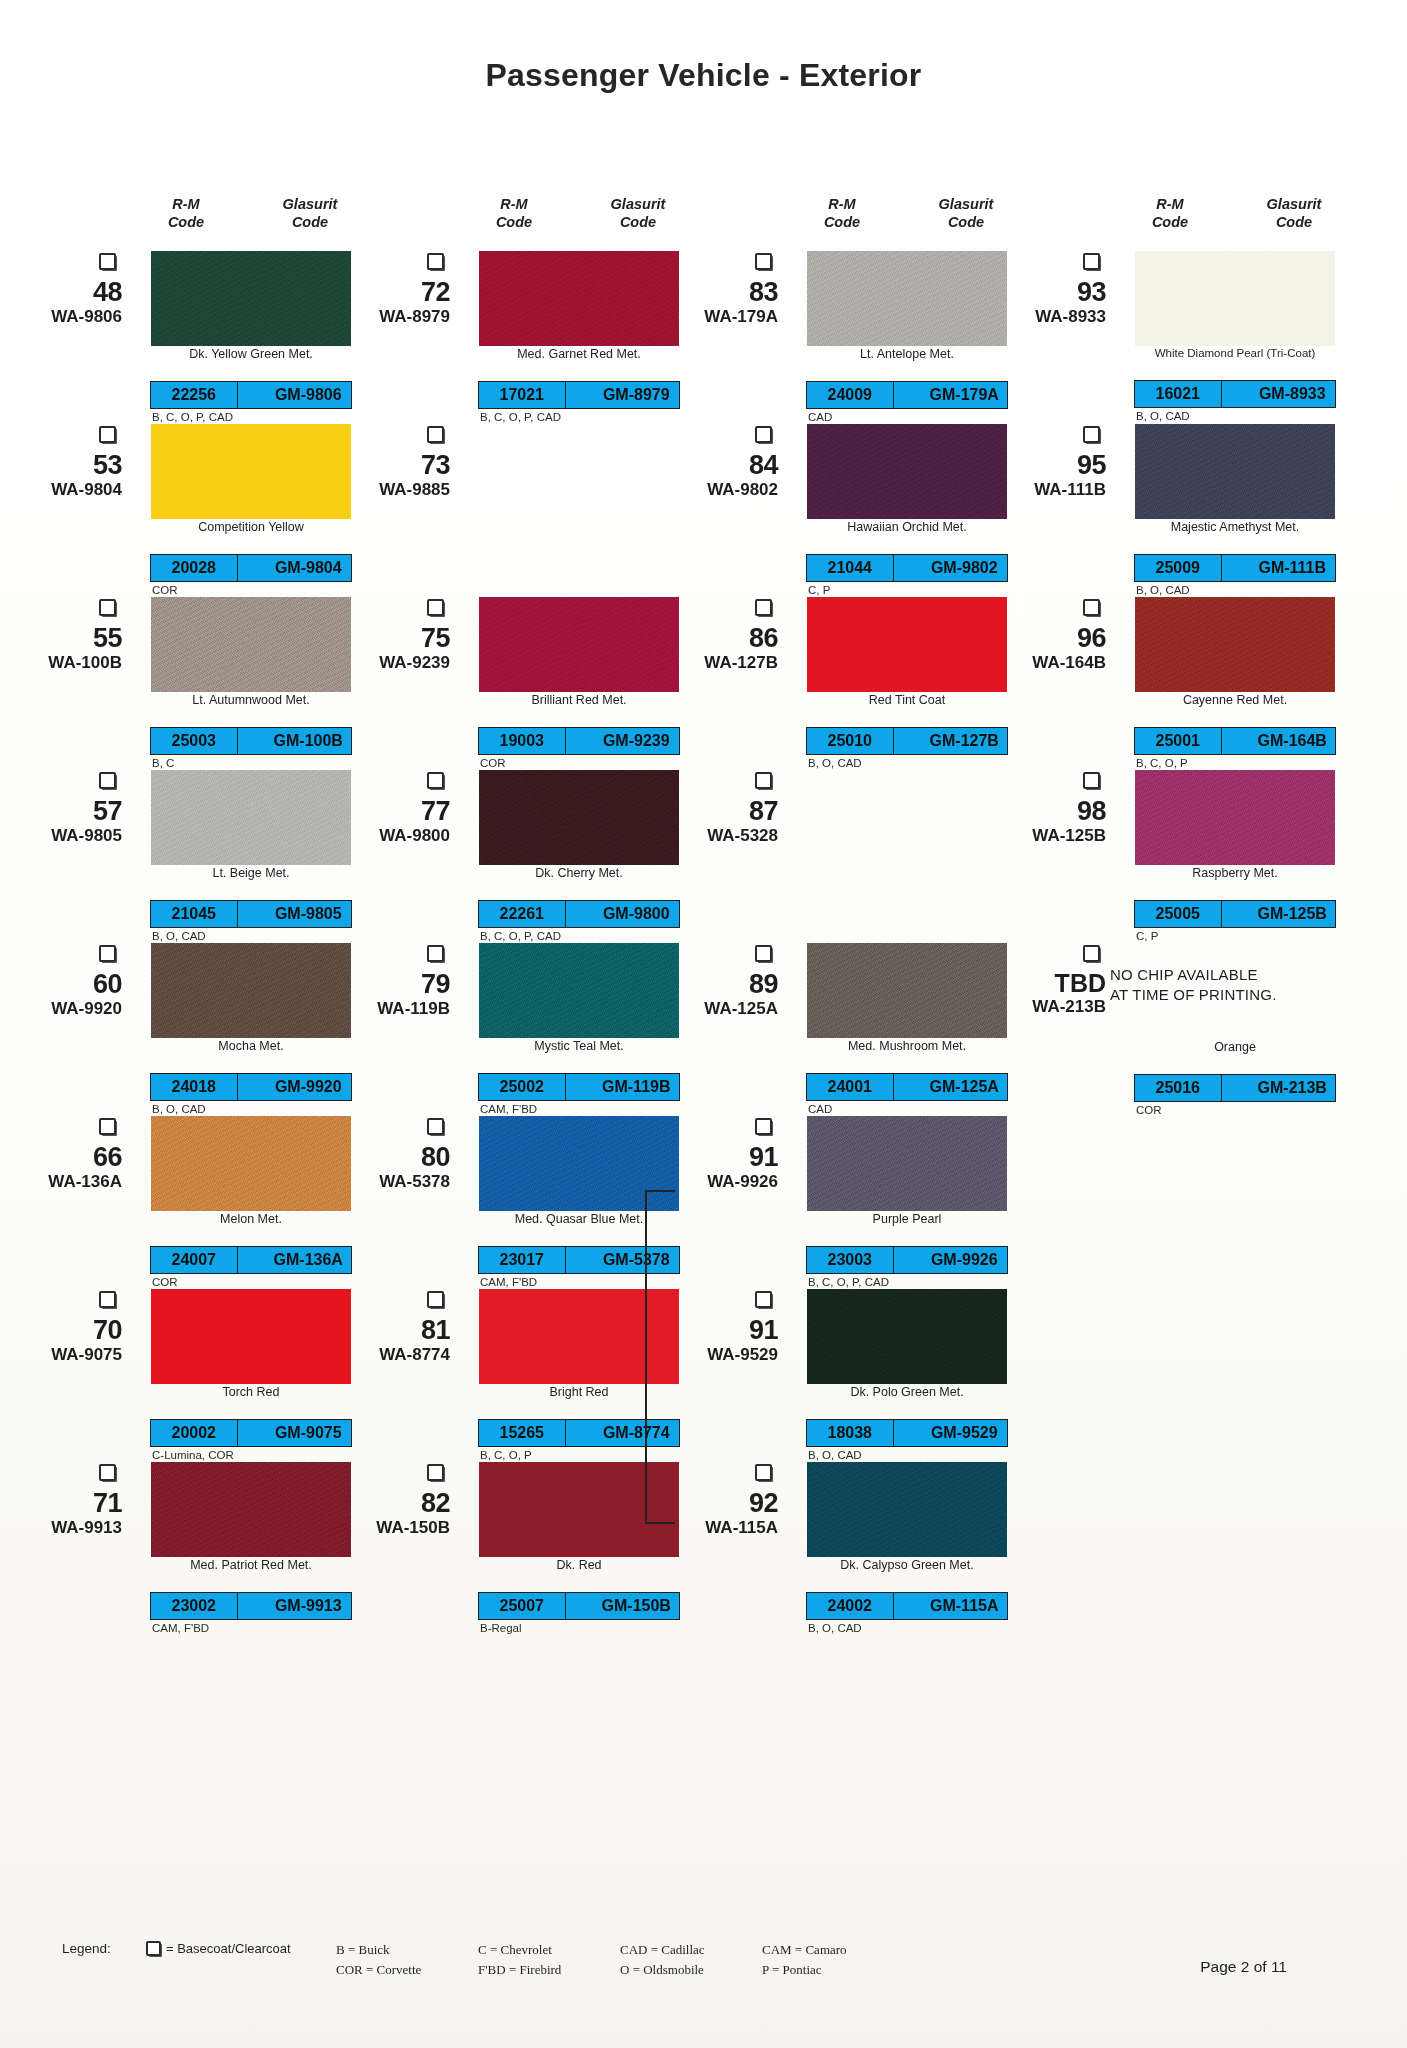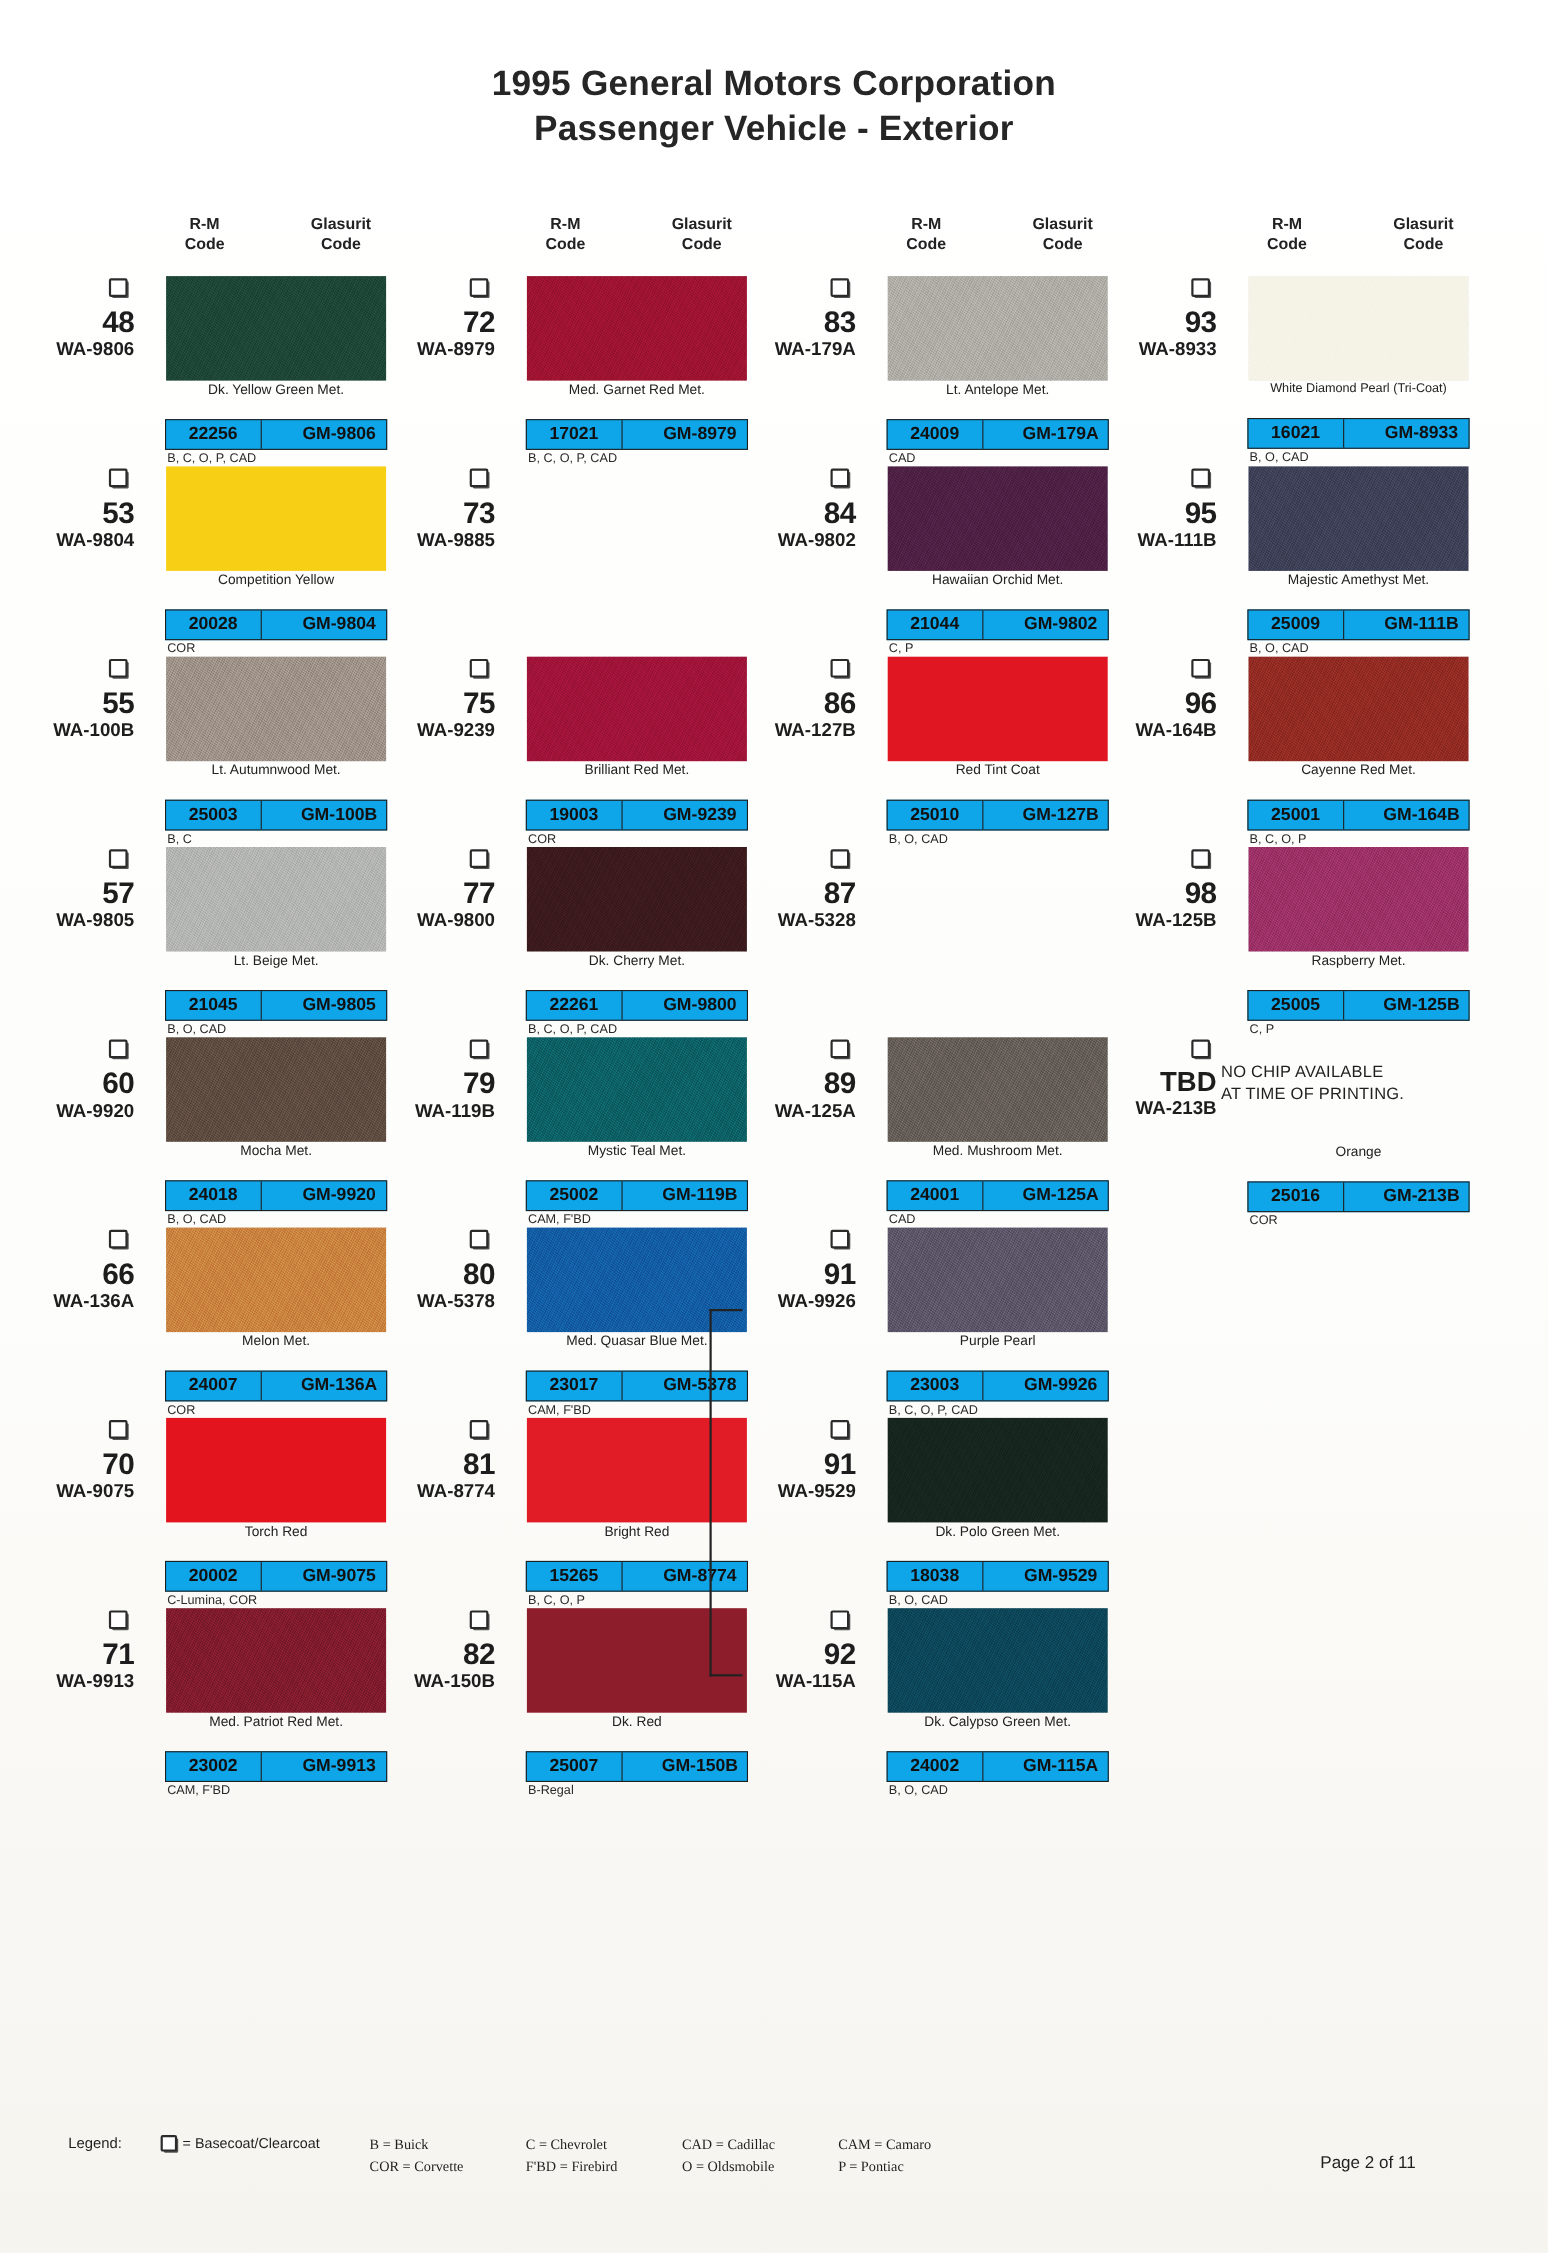--- a/index.html
+++ b/index.html
@@ -44,20 +44,21 @@
   .col.c0{left:0;}
   .col.c1{left:328px;}
   .col.c2{left:656px;}
   .col.c3{left:984px;}
 
   .colhead{
     position:relative;
     height:48px;
     margin-left:78px;
     width:250px;
+    font-style:italic;
   }
   .colhead .h{
     position:absolute;
     top:0;
     font-weight:bold;
     font-size:14.5px;
     line-height:1.25;
     text-align:center;
     color:#222;
   }
@@ -212,21 +213,20 @@
     font-size:15.5px;
     color:#1f1f1f;
   }
 </style>
 </head>
 <body>
 
 <div class="page">
 
   <div class="title">
-    <span>1995 General Motors Corporation</span>
     <span class="l2">Passenger Vehicle - Exterior</span>
   </div>
 
   <div class="grid" id="grid">
       <div class="col c0">
         <div class="colhead">
           <div class="h rm">
             <div>R-M</div>
             <div>Code</div>
           </div>

